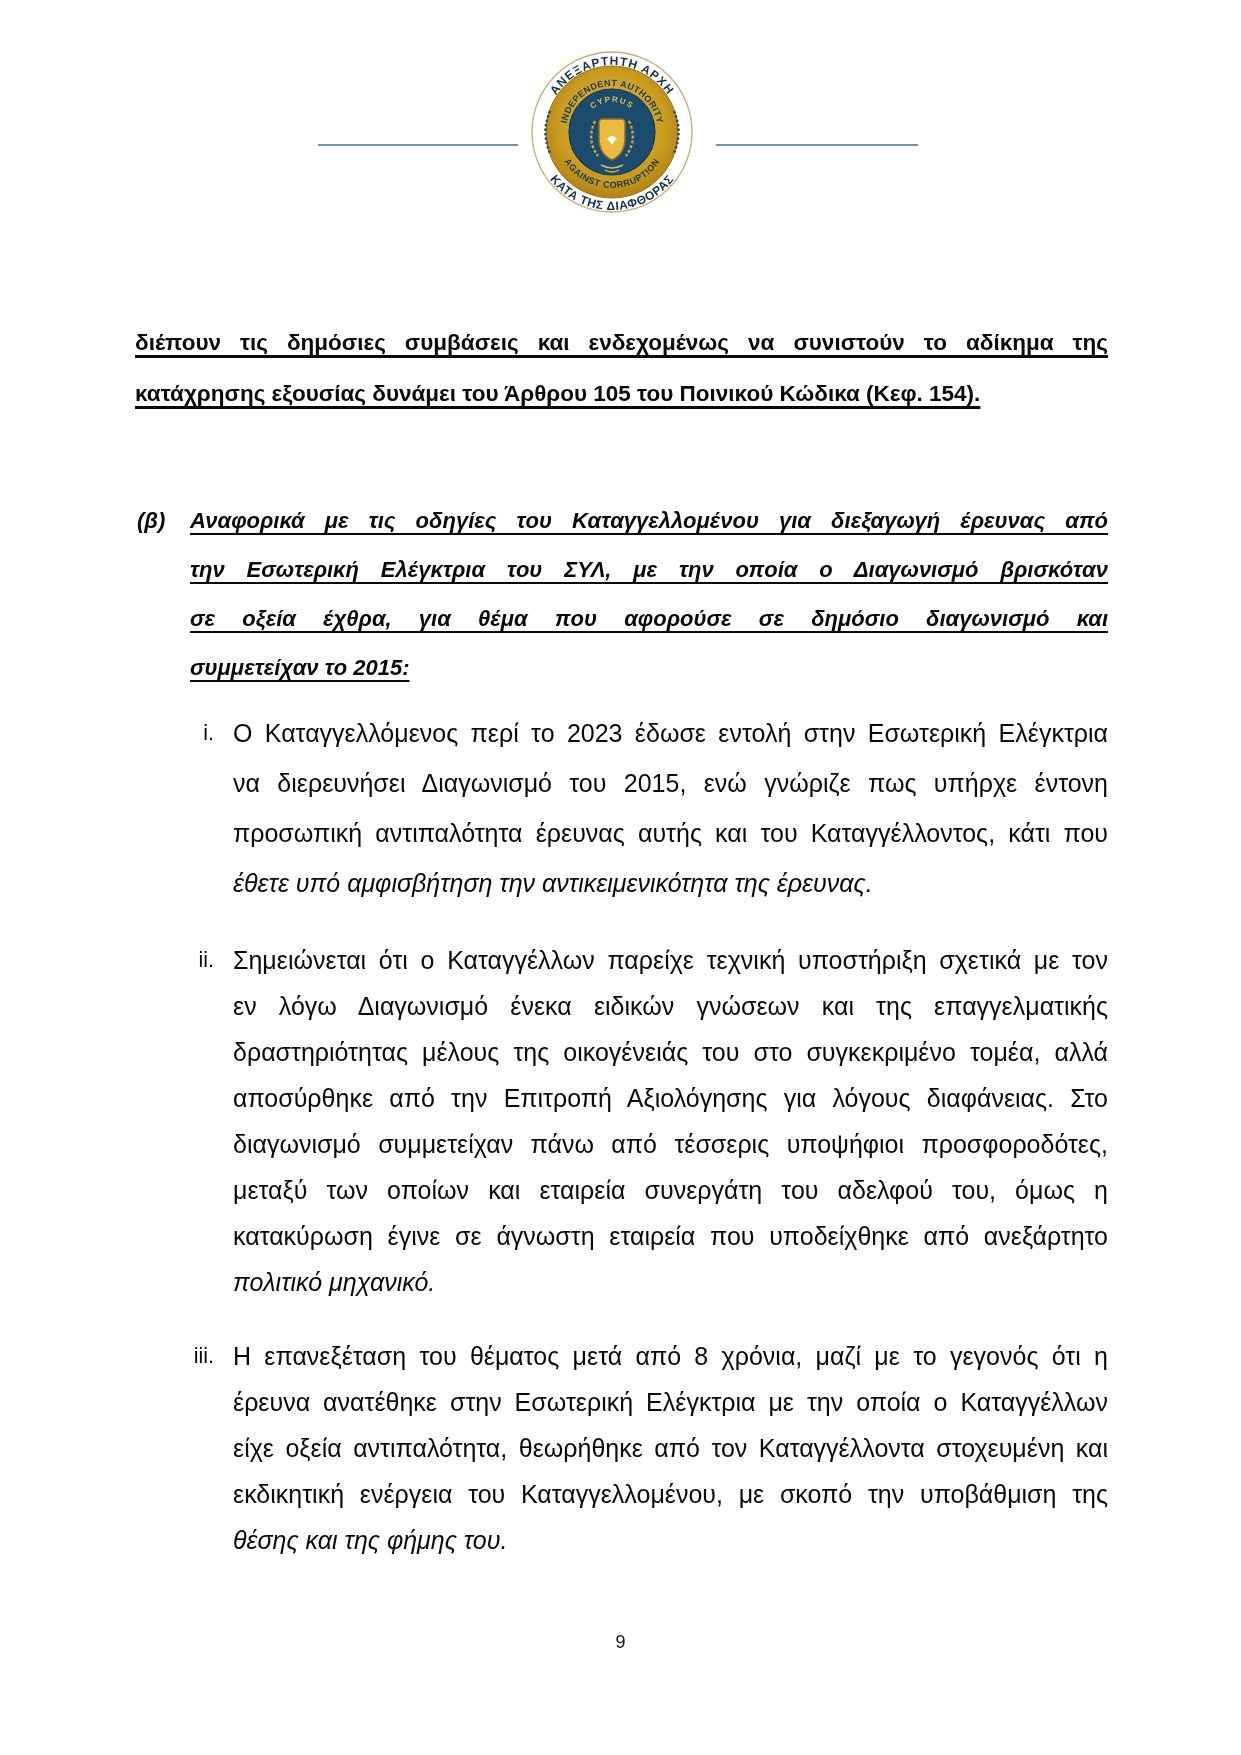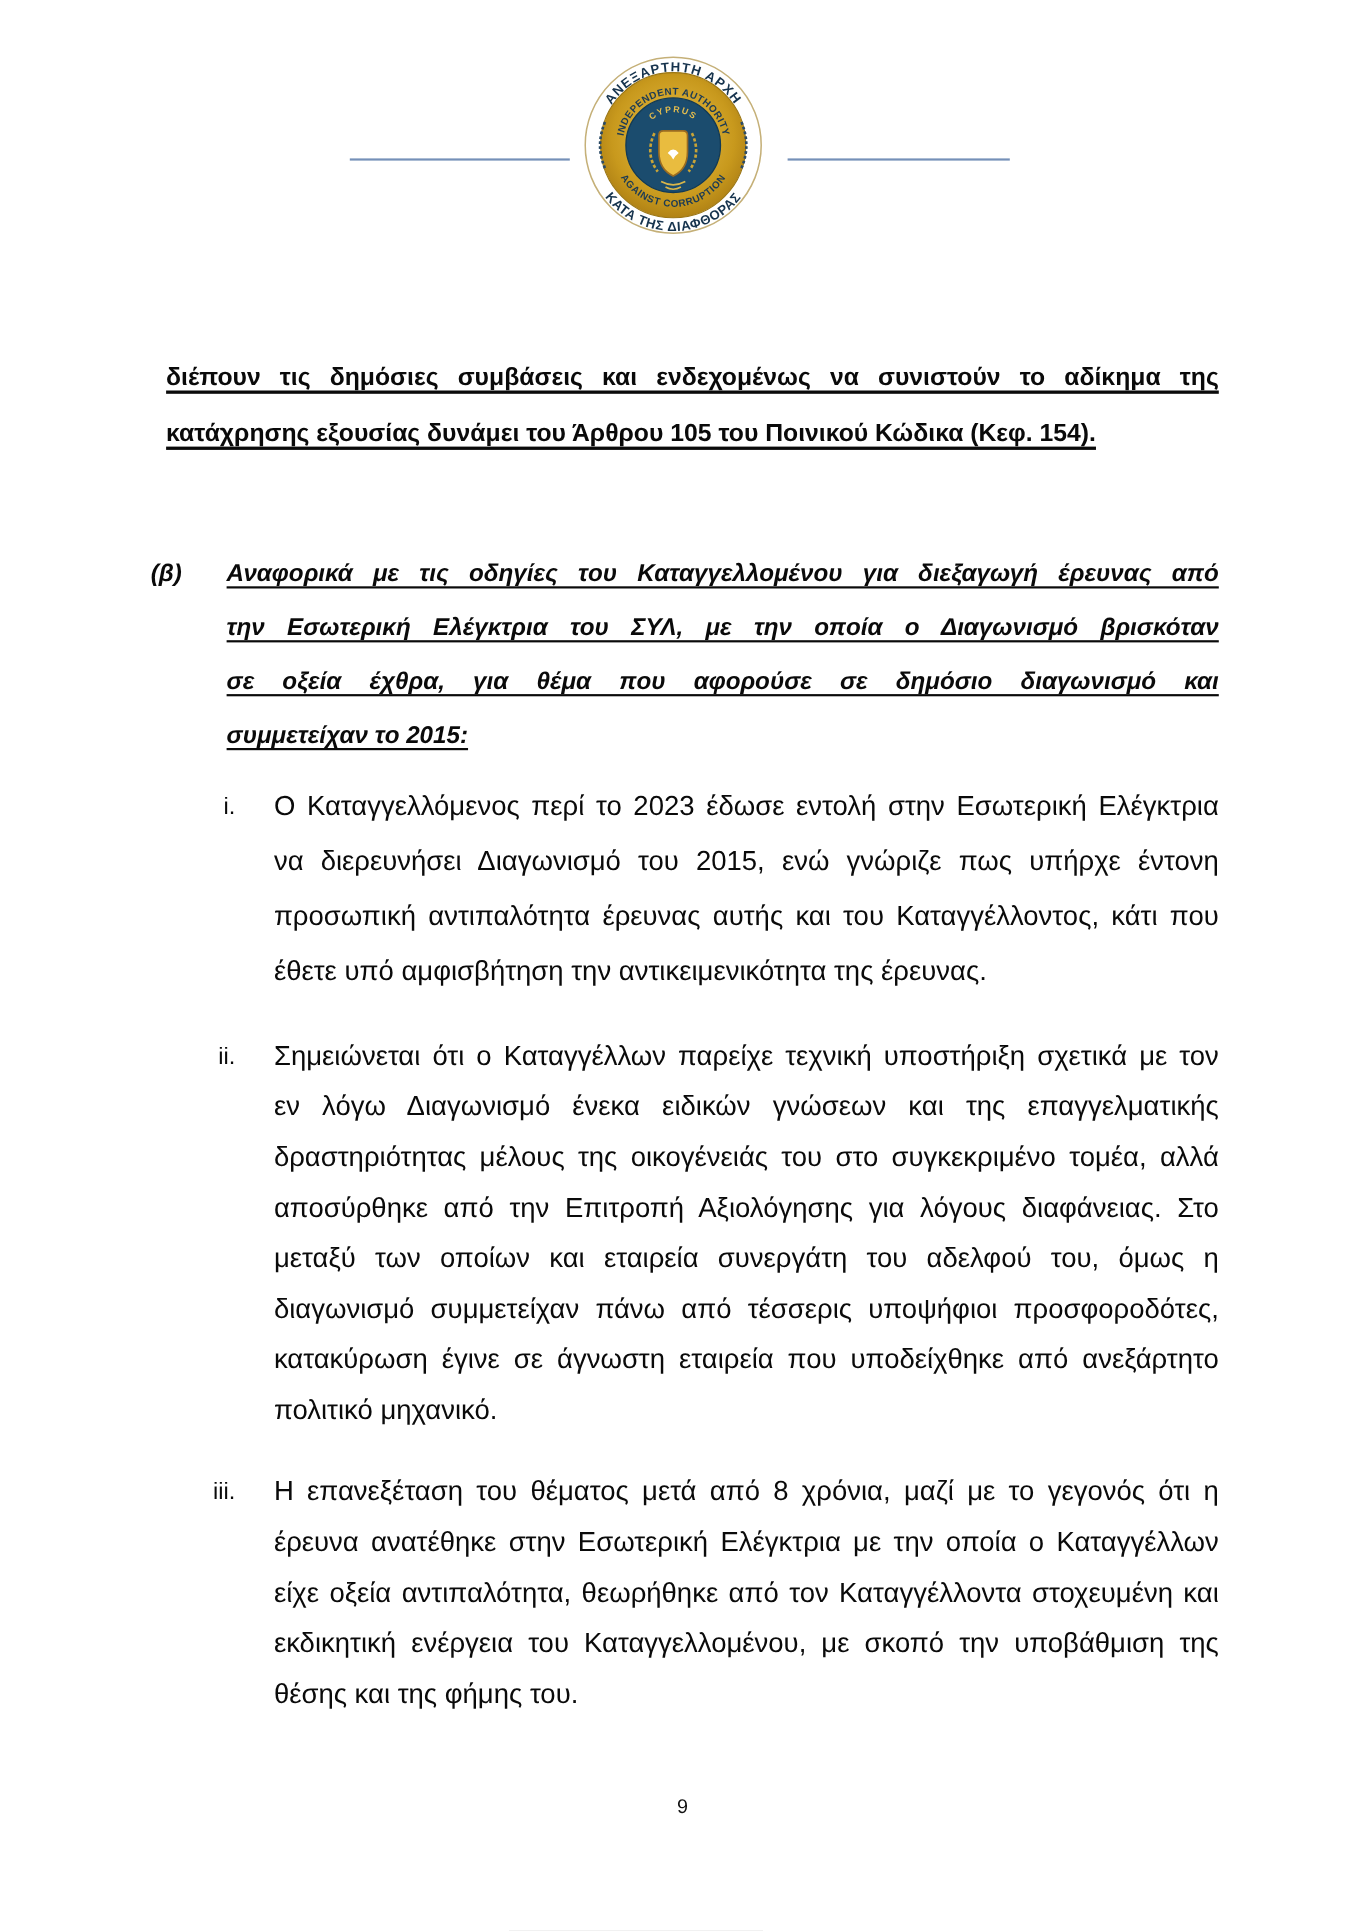--- a/index.html
+++ b/index.html
@@ -14,21 +14,21 @@
   }
 
   
   .seal{position:absolute;left:531px;top:50px;width:162px;height:164px;}
   .rule{position:absolute;height:2px;background:#7590b8;top:144px;}
   .rule.left{left:318px;width:200px;}
   .rule.right{left:716px;width:202px;}
 
   
   .block{position:absolute;}
-  .line{white-space:nowrap;margin-left:16px;}
+  .line{white-space:nowrap;}
 
   .intro{left:135px;top:317px;width:973px;}
   .intro .line{
     font-size:22.5px;font-weight:bold;line-height:51px;
     text-decoration:underline;text-decoration-thickness:2.5px;text-underline-offset:5px;
     text-align:justify;text-align-last:justify;
   }
   .intro .line.last{text-align-last:left;}
 
   .section-b{left:137px;top:496px;width:971px;}
@@ -43,21 +43,21 @@
     text-align:justify;text-align-last:justify;
   }
   .section-b .line.last{text-align-last:left;}
 
   .list-item{left:233px;width:875px;}
   .list-item .numeral{
     position:absolute;left:-63px;top:0;width:44px;text-align:right;
     font-size:21.5px;
   }
   .list-item .line{font-size:25px;text-align:justify;text-align-last:justify;}
-  .list-item .line.last{text-align-last:left;}
+  .list-item .line.last{text-align-last:left;font-style:italic;}
   .item-i{top:708px;}
   .item-i .line,.item-i .numeral{line-height:50px;}
   .item-ii{top:937px;}
   .item-ii .line,.item-ii .numeral{line-height:46px;}
   .item-iii{top:1333px;}
   .item-iii .line,.item-iii .numeral{line-height:46px;}
 
   .page-number{
     position:absolute;left:0;top:1632px;width:100%;
     text-align:center;font-size:18px;color:#111;
@@ -140,22 +140,22 @@
     <div class="line">προσωπική αντιπαλότητα έρευνας αυτής και του Καταγγέλλοντος, κάτι που</div>
     <div class="line last">έθετε υπό αμφισβήτηση την αντικειμενικότητα της έρευνας.</div>
   </div>
 
   <div class="block list-item item-ii">
     <div class="numeral">ii.</div>
     <div class="line">Σημειώνεται ότι ο Καταγγέλλων παρείχε τεχνική υποστήριξη σχετικά με τον</div>
     <div class="line">εν λόγω Διαγωνισμό ένεκα ειδικών γνώσεων και της επαγγελματικής</div>
     <div class="line">δραστηριότητας μέλους της οικογένειάς του στο συγκεκριμένο τομέα, αλλά</div>
     <div class="line">αποσύρθηκε από την Επιτροπή Αξιολόγησης για λόγους διαφάνειας. Στο</div>
+    <div class="line">διαγωνισμό συμμετείχαν πάνω από τέσσερις υποψήφιοι προσφοροδότες,</div>
     <div class="line">μεταξύ των οποίων και εταιρεία συνεργάτη του αδελφού του, όμως η</div>
-    <div class="line">διαγωνισμό συμμετείχαν πάνω από τέσσερις υποψήφιοι προσφοροδότες,</div>
     <div class="line">κατακύρωση έγινε σε άγνωστη εταιρεία που υποδείχθηκε από ανεξάρτητο</div>
     <div class="line last">πολιτικό μηχανικό.</div>
   </div>
 
   <div class="block list-item item-iii">
     <div class="numeral">iii.</div>
     <div class="line">Η επανεξέταση του θέματος μετά από 8 χρόνια, μαζί με το γεγονός ότι η</div>
     <div class="line">έρευνα ανατέθηκε στην Εσωτερική Ελέγκτρια με την οποία ο Καταγγέλλων</div>
     <div class="line">είχε οξεία αντιπαλότητα, θεωρήθηκε από τον Καταγγέλλοντα στοχευμένη και</div>
     <div class="line">εκδικητική ενέργεια του Καταγγελλομένου, με σκοπό την υποβάθμιση της</div>

